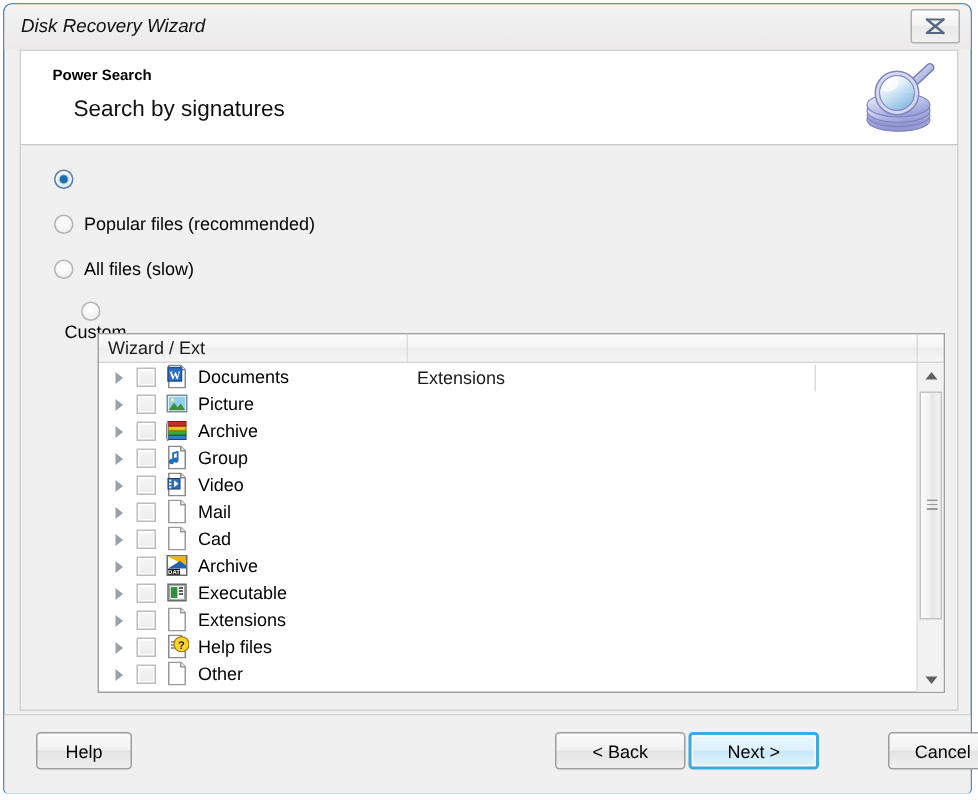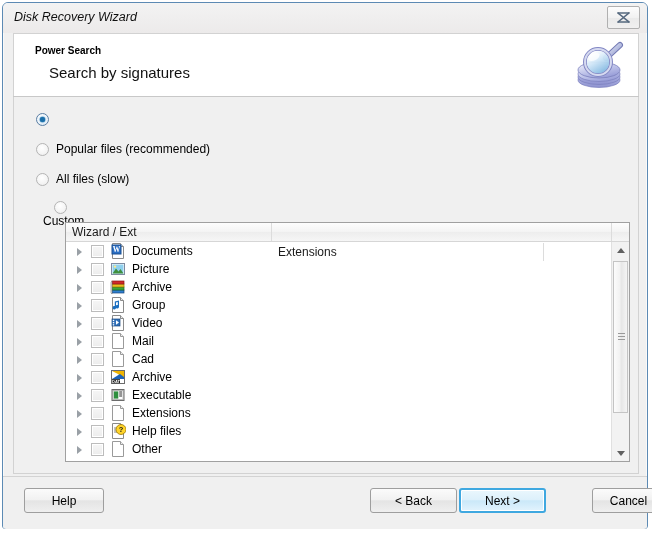--- a/index.html
+++ b/index.html
@@ -303,21 +303,21 @@
     display: flex;
     align-items: center;
     justify-content: center;
     box-sizing: border-box;
   }
   .btn.default {
     border: 2px solid #3fa8e0;
     background: linear-gradient(to bottom, #eaf7fd 0%, #dcf0fb 48%, #cae8f9 51%, #e2f3fd 100%);
     box-shadow: 0 0 0 1px #ffffff inset;
   }
-  #btn-help  { left: 21px;  width: 80px; text-align: right; }
+  #btn-help  { left: 21px;  width: 64px; text-align: right; }
   #btn-back  { left: 367px; width: 87px; }
   #btn-next  { left: 456px; width: 87px; }
   #btn-cancel{ left: 545px; width: 73px; margin-left: 44px; }
 </style>
 </head>
 <body>
 
 <div id="window">
 
   <div id="titlebar">

